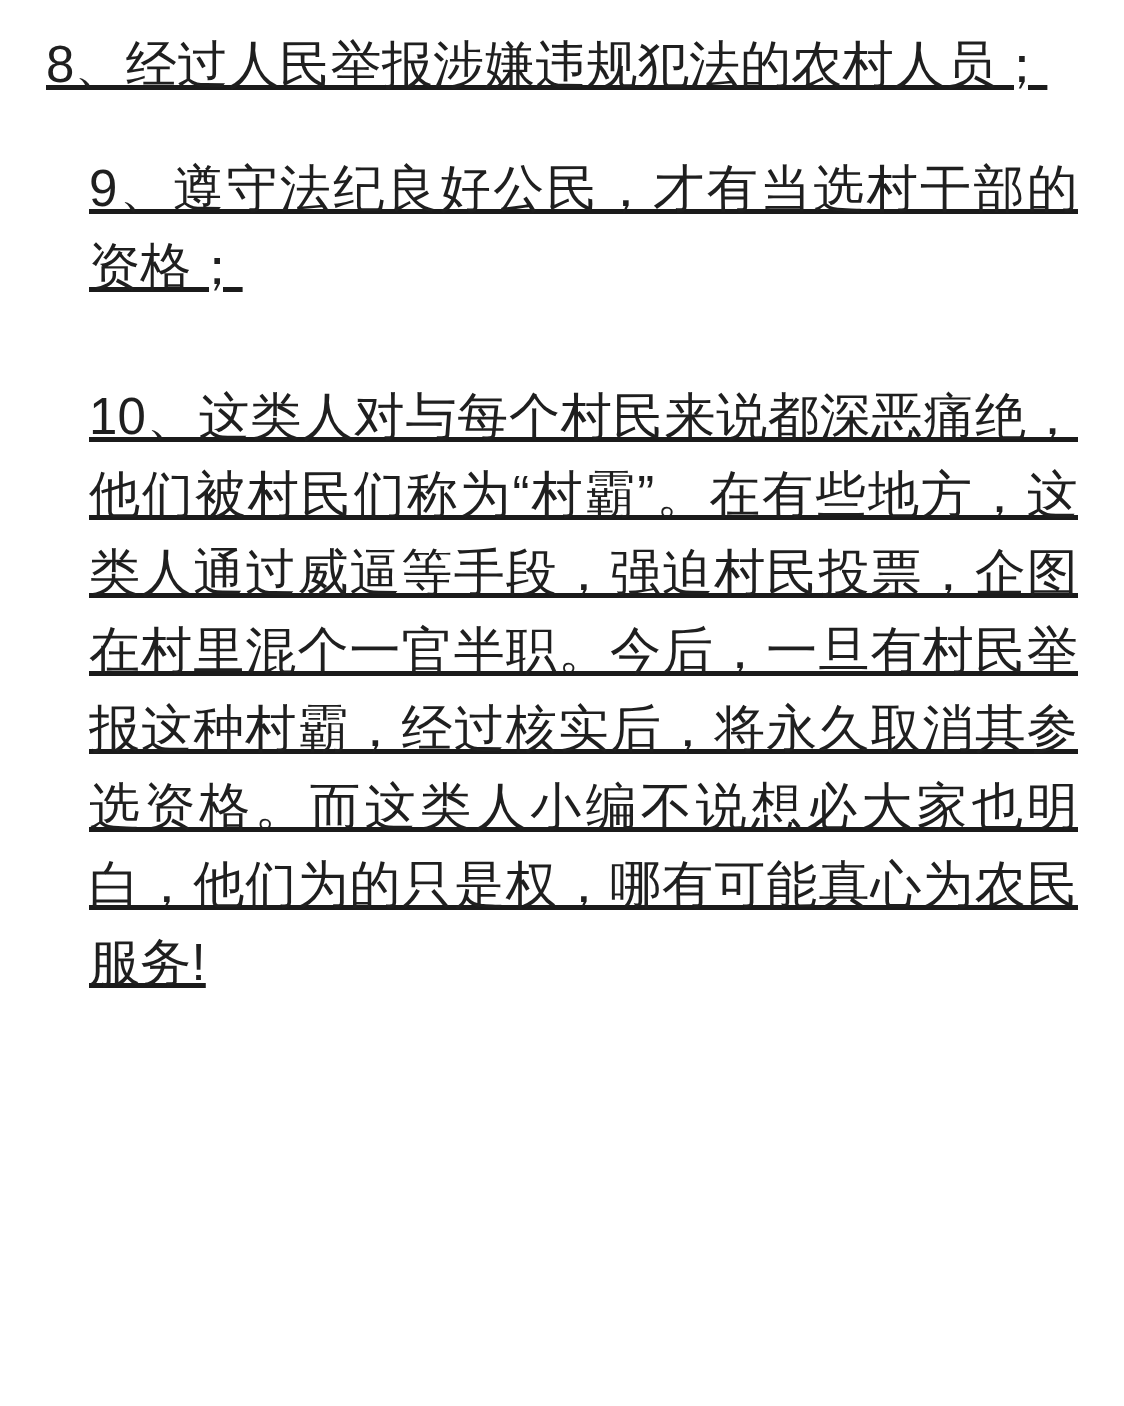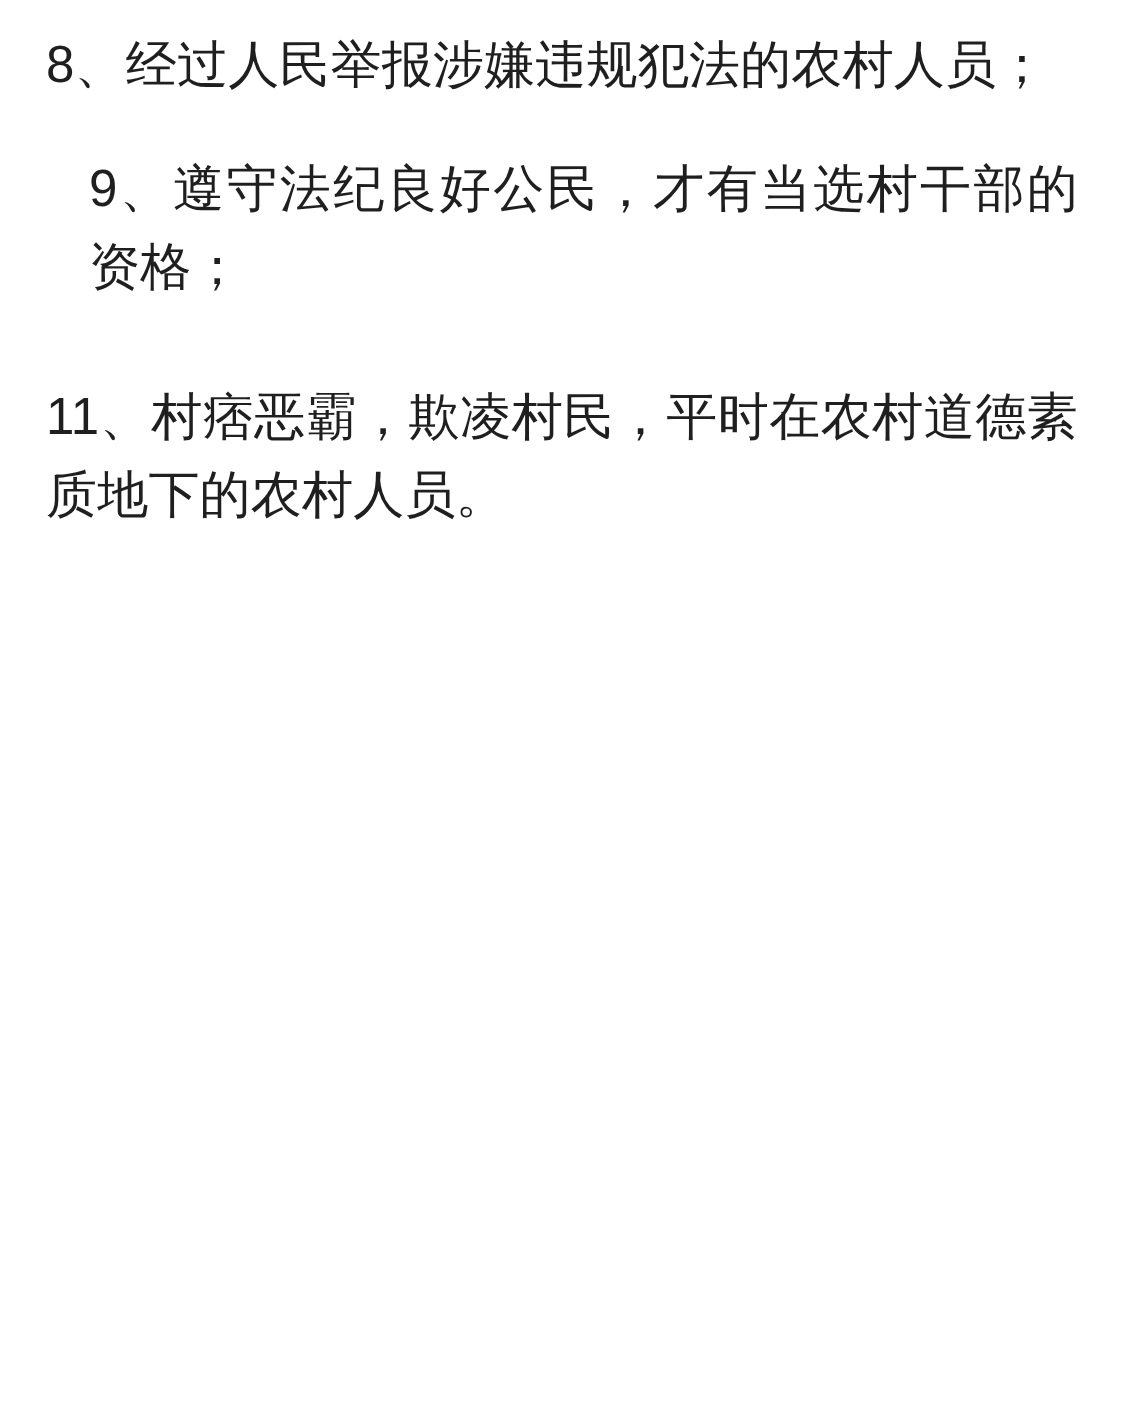--- a/index.html
+++ b/index.html
@@ -11,20 +11,21 @@
     width: 1124px;
     min-height: 1406px;
     font-family: "Liberation Sans", "DejaVu Sans", sans-serif;
     color: #1b1b1b;
     -webkit-font-smoothing: antialiased;
   }
   .article {
     box-sizing: border-box;
     width: 1124px;
     padding: 26px 46px 40px 46px;
+    text-decoration: underline;
   }
   .para {
     font-size: 51px;
     line-height: 1.53;
     letter-spacing: 0.2px;
     color: #1f1f1f;
     text-align: justify;
     text-justify: inter-ideograph;
     margin: 0 0 46px 0;
     font-weight: 400;
@@ -36,14 +37,14 @@
     margin-bottom: 72px;
     margin-left: 43px;
   }
 </style>
 </head>
 <body>
 
 <div class="article">
   <p class="para">8、经过人民举报涉嫌违规犯法的农村人员；</p>
   <p class="para gap-large">9、遵守法纪良好公民，才有当选村干部的资格；</p>
-  <p class="para">11、村痞恶霸，欺凌村民，平时在农村道德素质地下的农村人员。</p>
+  <p class="para gap-large">10、这类人对与每个村民来说都深恶痛绝，他们被村民们称为“村霸”。在有些地方，这类人通过威逼等手段，强迫村民投票，企图在村里混个一官半职。今后，一旦有村民举报这种村霸，经过核实后，将永久取消其参选资格。而这类人小编不说想必大家也明白，他们为的只是权，哪有可能真心为农民服务!</p>
 </div>
 
 </body></html>

